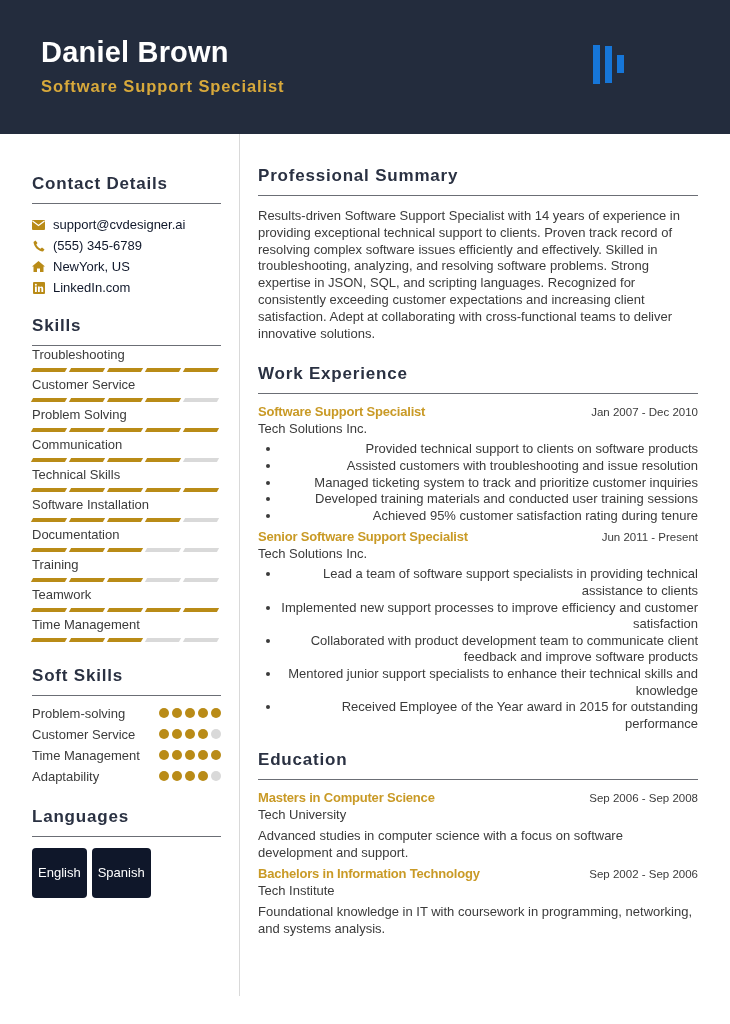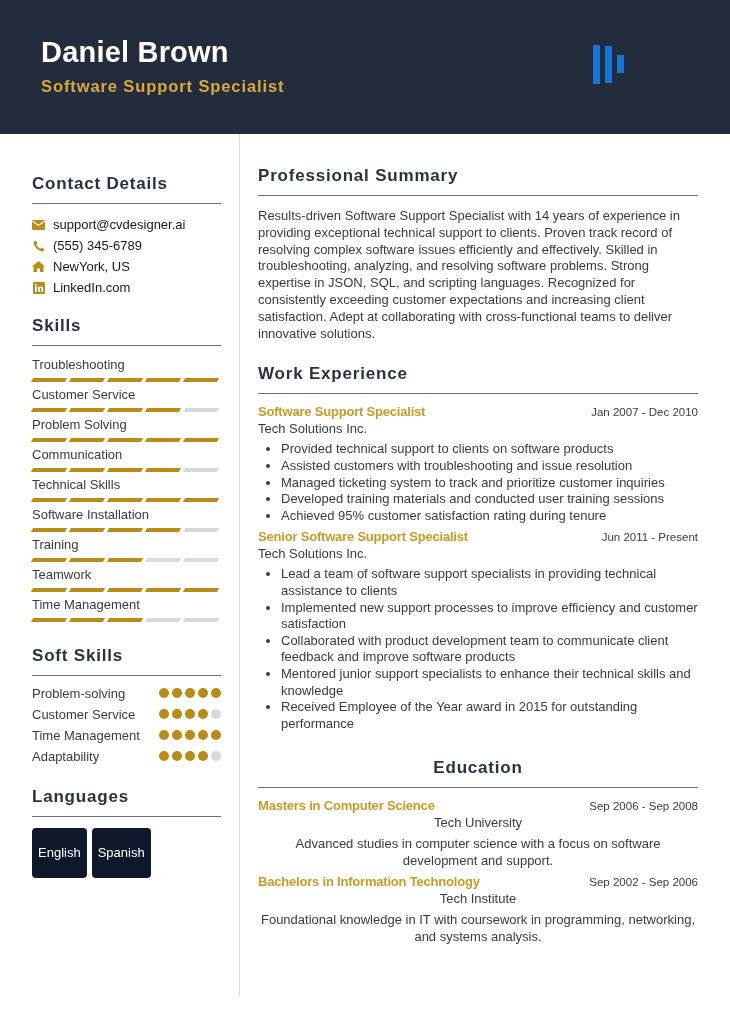--- a/index.html
+++ b/index.html
@@ -22,21 +22,21 @@
 
   .sec-title { font-size: 17px; font-weight: bold; color: #2a3142; letter-spacing: 0.8px; padding-bottom: 9px; border-bottom: 1.5px solid #6b6e75; }
 
   .contact { margin-top: 32px; }
   .contact-list { margin-top: 10px; }
   .contact-item { display: flex; align-items: center; height: 21px; font-size: 13px; color: #0f172a; }
   .contact-item .ic { width: 13px; height: 13px; margin-right: 8px; display: flex; align-items: center; justify-content: center; }
 
   .skills { margin-top: 18px; }
   .skill { margin-top: 0; }
-  .skill-list { margin-top: 10px; }
+  .skill-list { }
   .skill-name { font-size: 13px; color: #3b3b3b; height: 18px; line-height: 18px; }
   .bar { display: flex; gap: 4px; height: 12px; align-items: center; }
   .bar span { width: 34px; height: 4px; transform: skewX(-30deg); background: #d9d9d9; }
   .bar span.on { background: #b98b17; }
 
   .soft { margin-top: 20px; }
   .soft-list { margin-top: 10px; }
   .soft-item { display: flex; justify-content: space-between; font-size: 13px; color: #3b3b3b; line-height: 16px; margin-bottom: 5px; }
   .soft-item .lbl { width: 110px; }
   .dots { display: flex; gap: 3px; padding-top: 2px; }
@@ -50,24 +50,24 @@
   .summary { margin-top: 32px; }
   .summary p { margin-top: 12px; font-size: 13px; line-height: 16.8px; color: #3b3b3b; }
 
   .work { margin-top: 22px; }
   .job { margin-top: 10px; }
   .job + .job { margin-top: 5px; }
   .job-head { display: flex; justify-content: space-between; align-items: baseline; }
   .job-title { font-size: 13px; font-weight: bold; color: #c99a26; letter-spacing: -0.2px; }
   .job-date { font-size: 11.5px; color: #3b3b3b; }
   .job-org { font-size: 13px; color: #3b3b3b; margin-top: 2px; }
-  .job ul { margin-top: 5px; padding-left: 23px; font-size: 13px; line-height: 16.6px; color: #3b3b3b; }
+  .job ul { margin-top: 5px; padding-left: 23px; font-size: 13px; line-height: 16.6px; color: #3b3b3b; text-align: right; }
   .job ul li { padding-left: 0; }
 
-  .edu { margin-top: 26px; text-align: center; }
+  .edu { margin-top: 18px; }
   .degree { margin-top: 10px; }
   .degree + .degree { margin-top: 5px; }
   .degree p { margin-top: 6px; font-size: 13px; line-height: 16.6px; color: #3b3b3b; }
 </style>
 </head>
 <body>
 
 <div class="header">
   <div class="name">Daniel Brown</div>
   <div class="role">Software Support Specialist</div>
@@ -181,20 +181,30 @@
           <div class="skill-name">Software Installation</div>
           <div class="bar">
             <span class="on"></span>
             <span class="on"></span>
             <span class="on"></span>
             <span class="on"></span>
             <span></span>
           </div>
         </div>
         <div class="skill">
+          <div class="skill-name">Documentation</div>
+          <div class="bar">
+            <span class="on"></span>
+            <span class="on"></span>
+            <span class="on"></span>
+            <span></span>
+            <span></span>
+          </div>
+        </div>
+        <div class="skill">
           <div class="skill-name">Training</div>
           <div class="bar">
             <span class="on"></span>
             <span class="on"></span>
             <span class="on"></span>
             <span></span>
             <span></span>
           </div>
         </div>
         <div class="skill">

